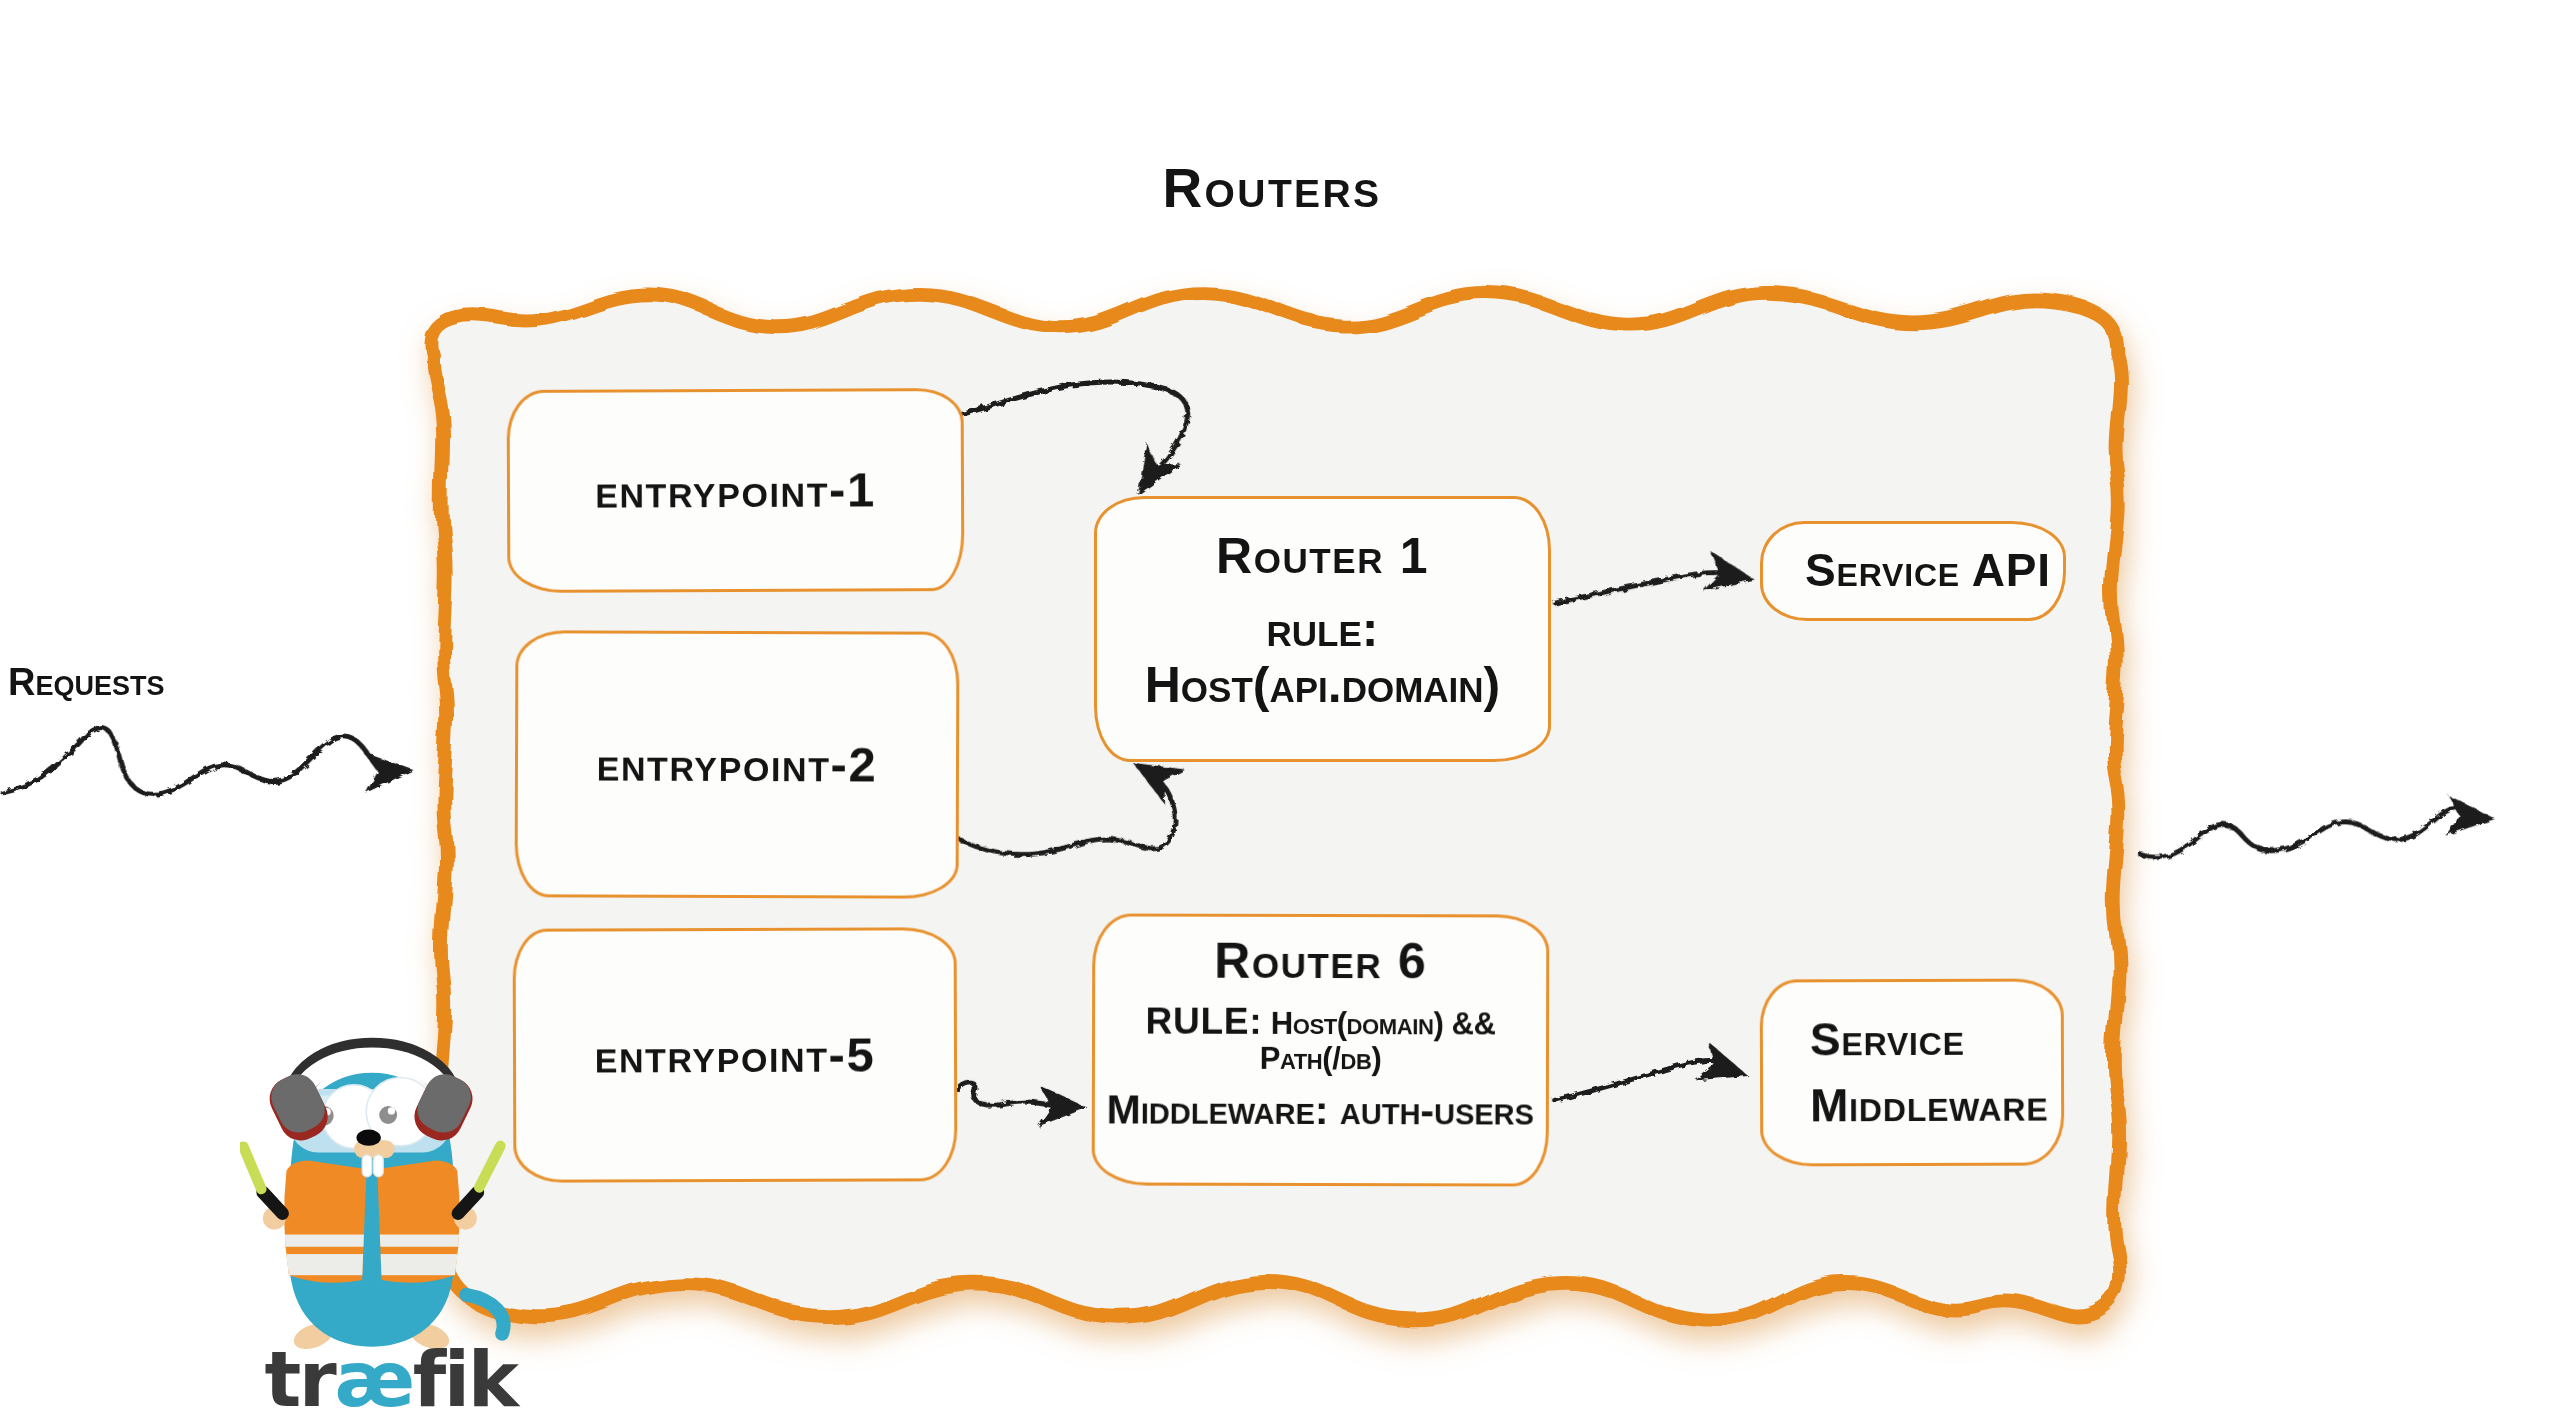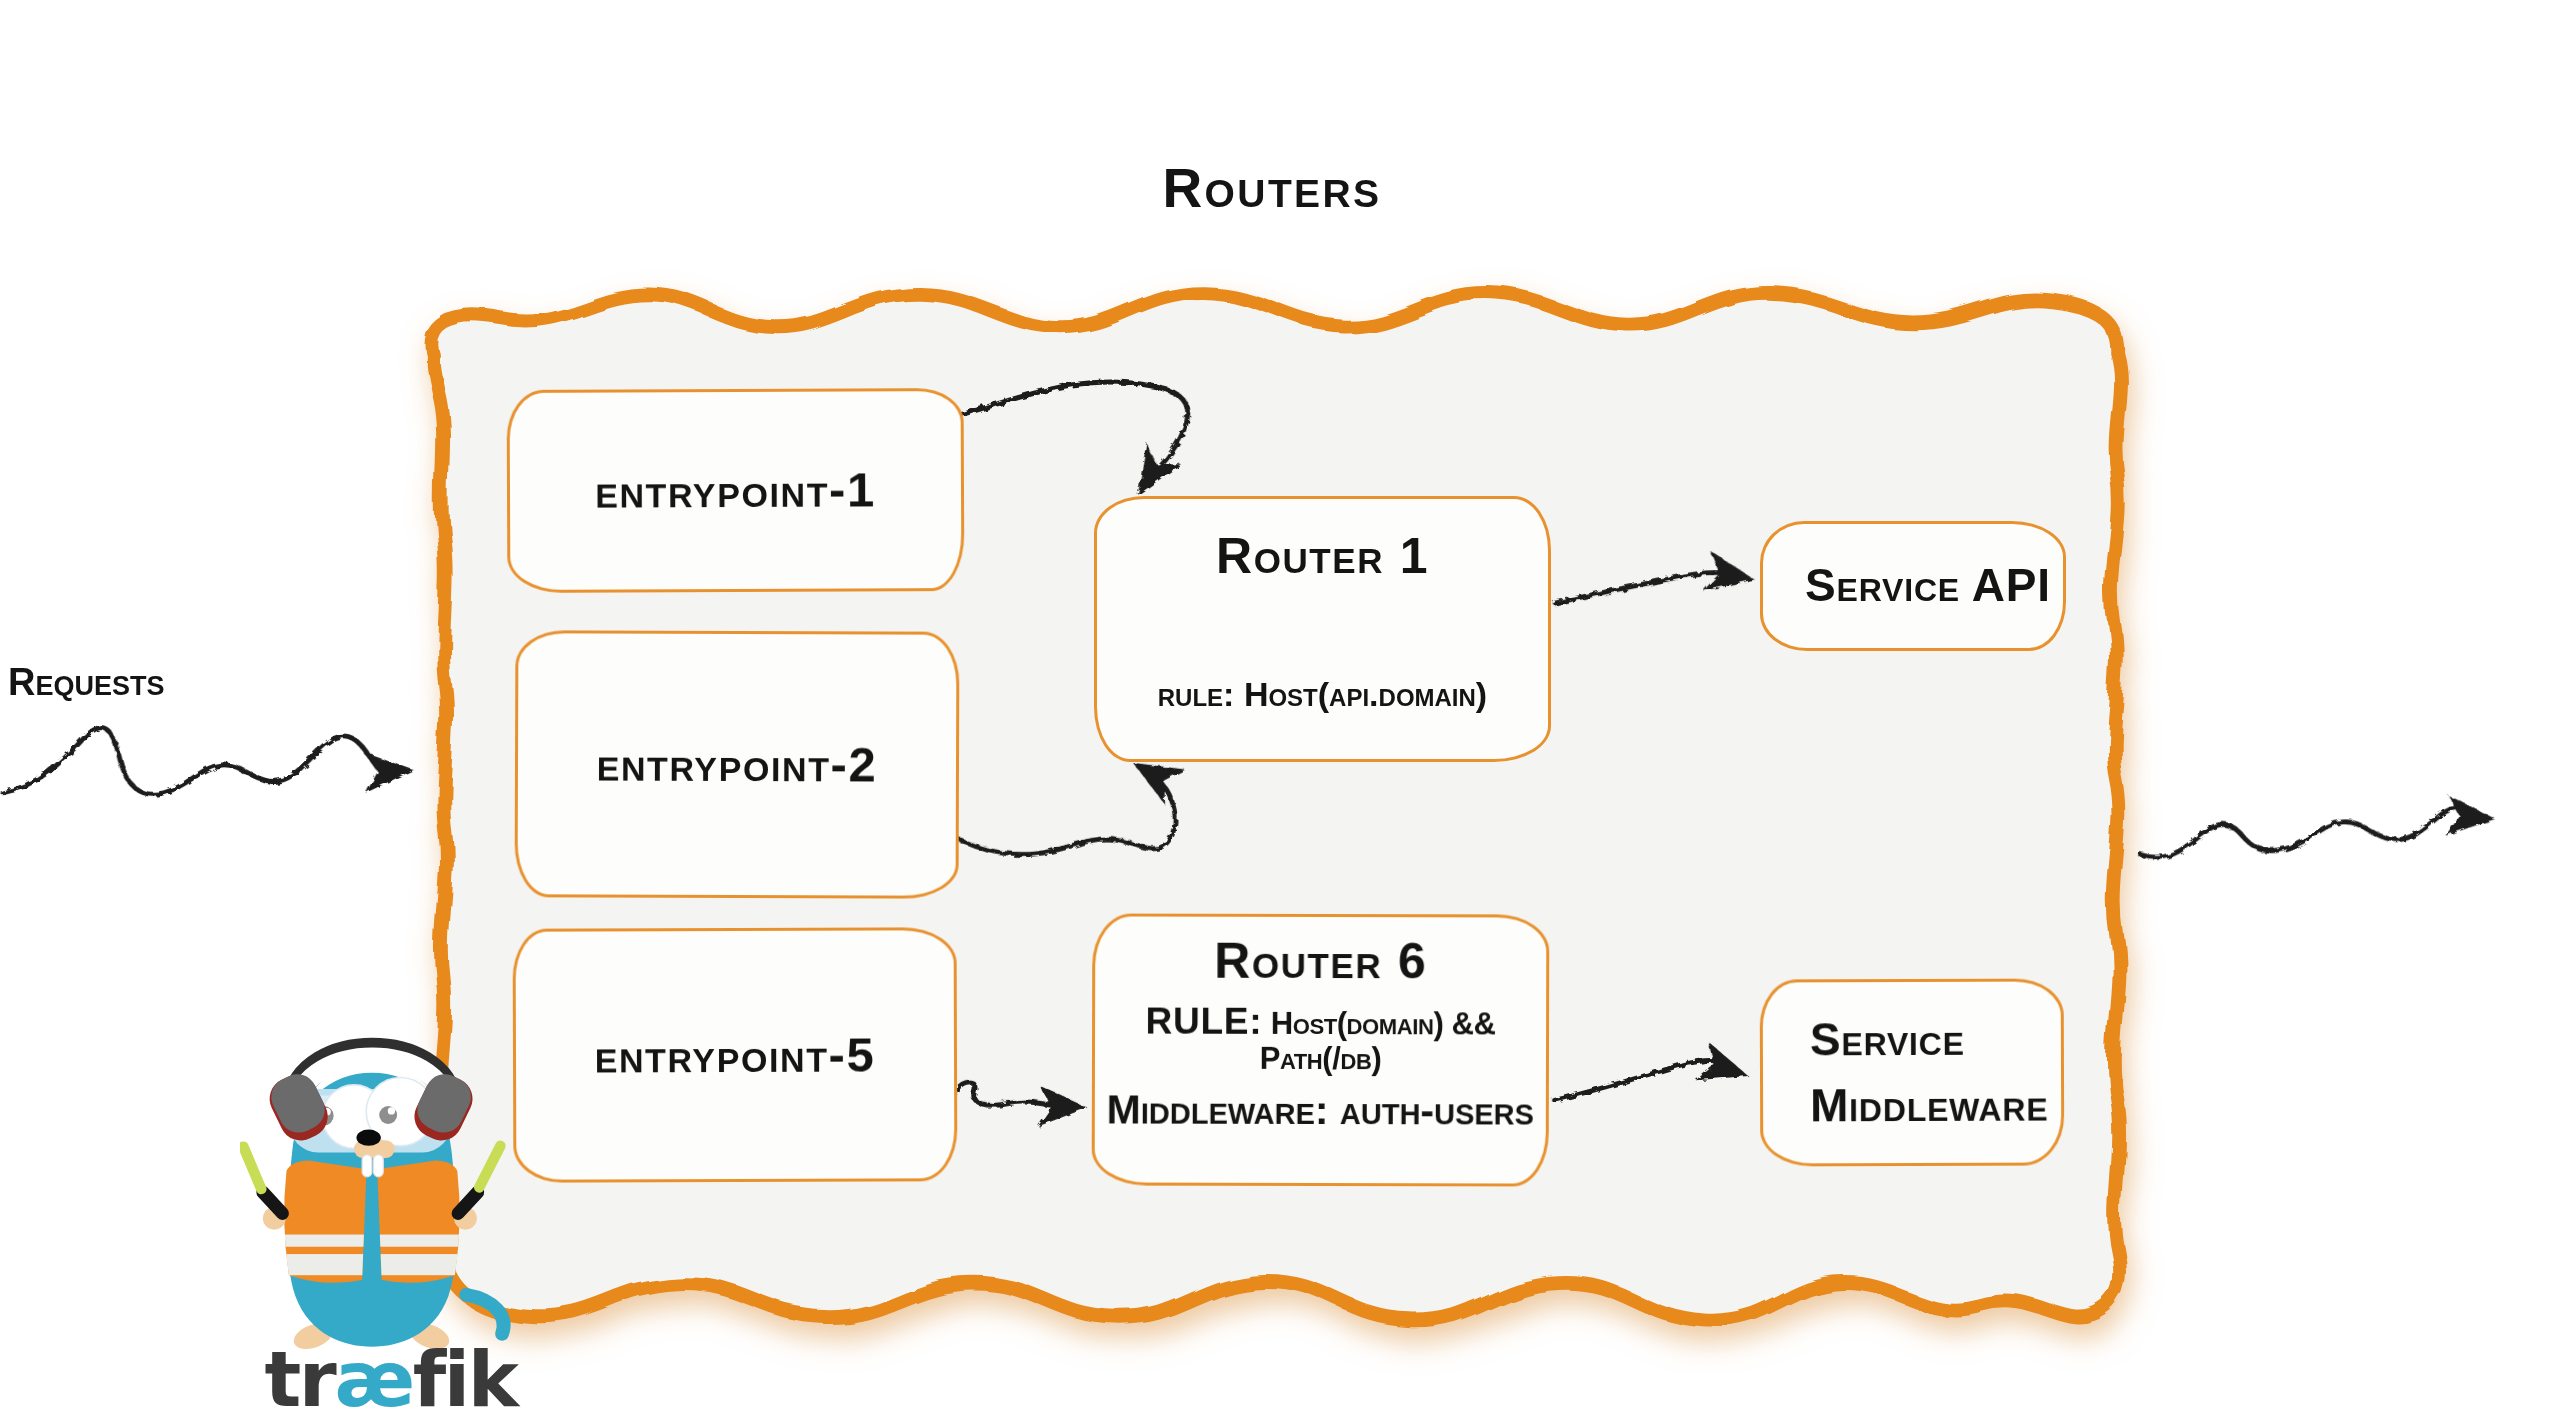--- a/index.html
+++ b/index.html
@@ -20,26 +20,26 @@
   .ep2{left:515px;top:631px;width:444px;height:267px;
        border-radius:49px 36px 55px 34px / 36px 52px 34px 54px;transform:rotate(.2deg);}
   .ep3{left:513px;top:928px;width:444px;height:254px;
        border-radius:34px 54px 37px 49px / 50px 36px 52px 37px;transform:rotate(-.2deg);}
   .router{flex-direction:column;}
   .r1{left:1094px;top:496px;width:457px;height:266px;justify-content:space-between;
       padding:29px 9.8px 46px;border-radius:50px 37px 57px 36px / 37px 54px 36px 55px;}
   .r2{left:1092px;top:914px;width:457px;height:272px;justify-content:space-between;
       padding:16.3px 8.1px 49px;border-radius:39px 52px 36px 55px / 52px 37px 54px 36px;transform:rotate(.15deg);}
   .router-title{font-size:50px;letter-spacing:1.6px;}
-  .r1-rule{font-size:34px;letter-spacing:0;}
+  .r1-rule{font-size:50px;letter-spacing:0;}
   .r2-rule{font-size:31px;letter-spacing:-0.4px;}
   .r2-rule .rule-label{font-size:37px;letter-spacing:0.8px;}
   .r2-mw{font-size:41px;letter-spacing:0;}
   .svc{font-size:46px;letter-spacing:0.8px;}
-  .svc1{left:1760px;top:521px;width:306px;height:130px;
+  .svc1{left:1760px;top:521px;width:306px;height:100px;
         border-radius:44px 54px 37px 47px / 42px 36px 49px 37px;padding-left:30px;}
   .svc2{left:1760px;top:979px;width:304px;height:187px;justify-content:flex-start;
         text-align:left;padding-left:47px;line-height:1.42;
         border-radius:37px 49px 41px 52px / 47px 37px 50px 36px;transform:rotate(-.2deg);}
   .logotext{position:absolute;left:244px;top:1335px;width:293px;text-align:center;
             font-family:"DejaVu Sans",sans-serif;font-weight:bold;font-size:77px;
             letter-spacing:-2.4px;color:#3A3A3A;white-space:nowrap;}
   .logotext .ae{color:#35A9C8;}
 </style>
 </head>

